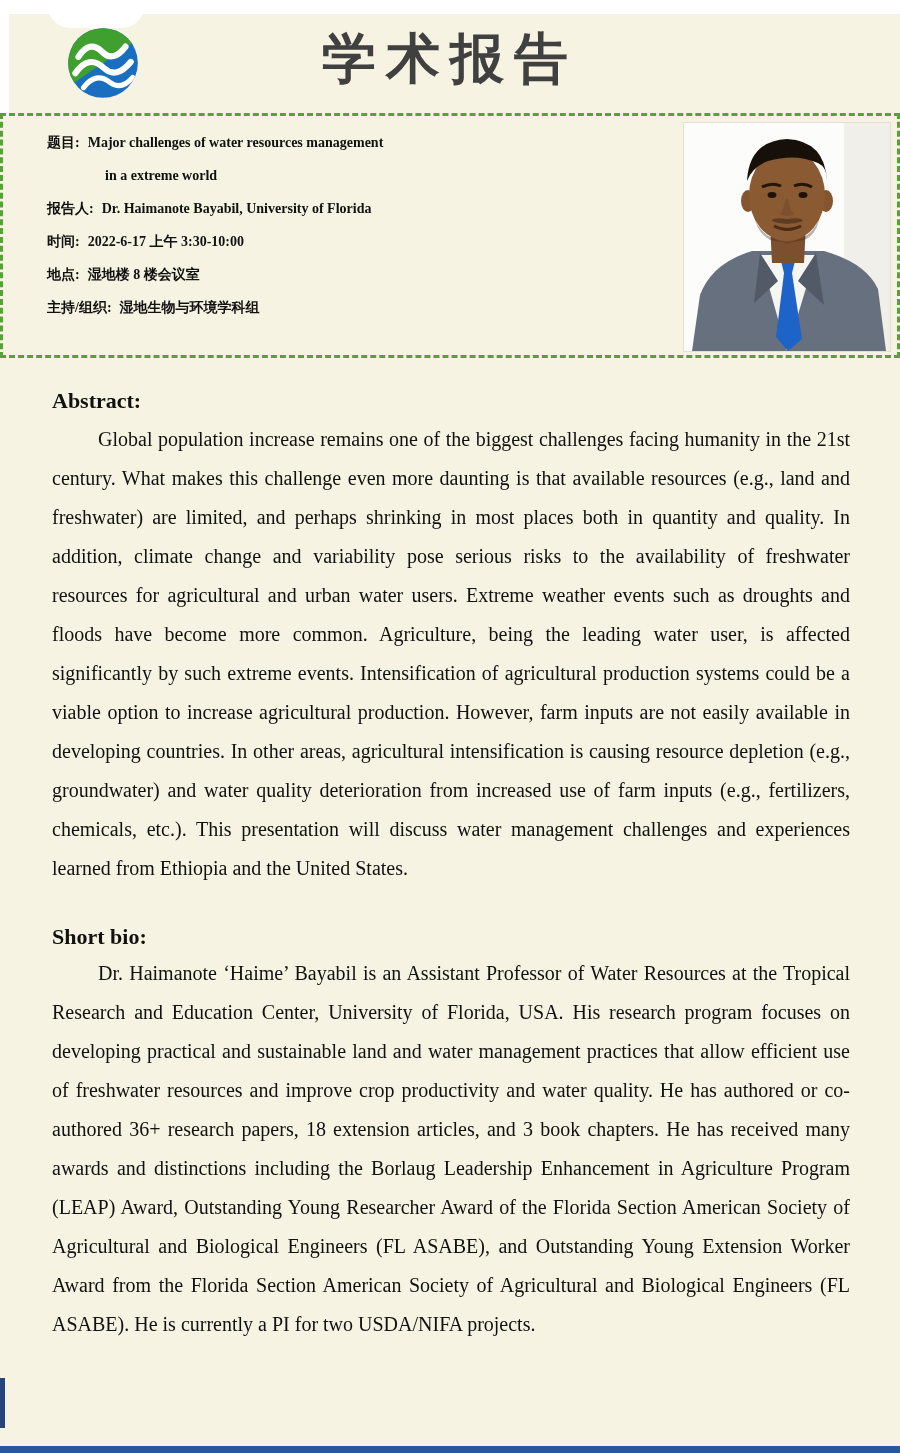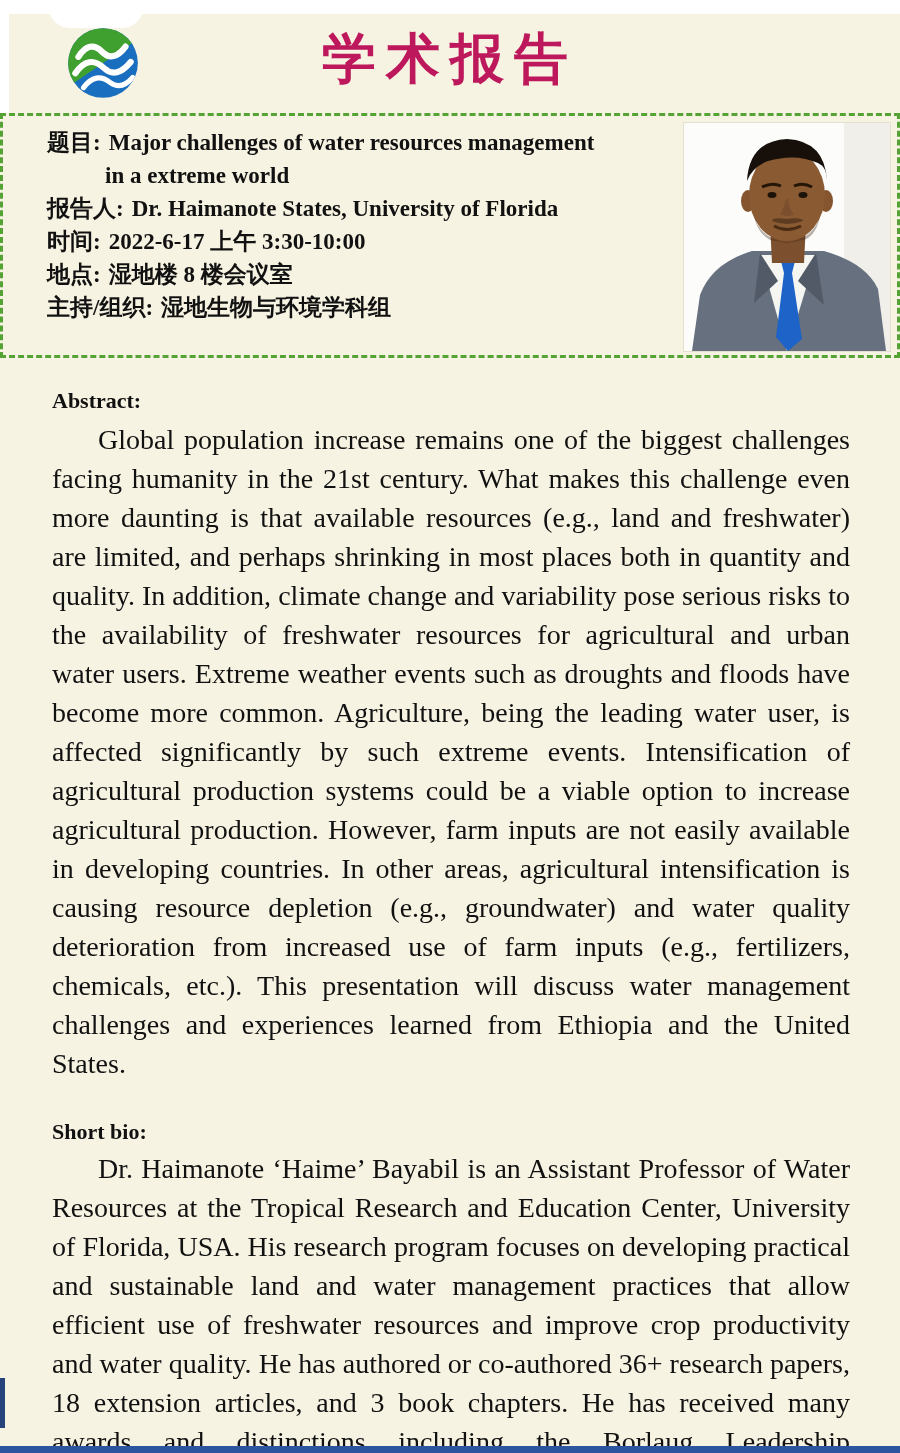--- a/index.html
+++ b/index.html
@@ -20,35 +20,35 @@
   .left-white{position:absolute;top:0;left:0;width:9px;height:113px;background:#ffffff;}
   .top-bump{position:absolute;top:0;left:48px;width:96px;height:28px;background:#ffffff;border-radius:0 0 22px 22px;}
 
   
   .header{position:relative;height:113px;}
   .logo{position:absolute;left:62px;top:22px;width:82px;height:82px;}
   .poster-title{
     margin:0;text-align:center;
     padding-top:28px;
     font-size:54px;line-height:60px;font-weight:800;
-    letter-spacing:10px;color:#be185d;
+    letter-spacing:10px;color:#404040;
     font-family:"Liberation Sans","DejaVu Sans",sans-serif;
   }
 
   
   .info-box{
     position:relative;
     margin:0;
     border:3px dashed #55a334;
     height:239px;
     background:#f7f3e2;
   }
   .info-lines{
     padding:10px 0 0 44px;
-    font-size:23px;font-weight:700;
+    font-size:14px;font-weight:700;
   }
   .info-row{margin:0;line-height:33px;white-space:nowrap;}
   .info-row .lbl{margin-right:8px;}
   .info-row.indent{padding-left:58px;}
 
   
   .photo{
     position:absolute;top:7px;right:7px;
     width:206px;height:228px;
     background:#fdfdfc;
@@ -56,21 +56,21 @@
   }
   .photo svg{display:block;}
 
   
   .body-copy{padding:28px 50px 0 52px;}
   .sec-heading{
     margin:0;font-size:22px;font-weight:700;line-height:30px;
   }
   .para{
     margin:4px 0 0 0;
-    font-size:28px;line-height:39px;
+    font-size:20px;line-height:39px;
     text-align:justify;
     text-indent:46px;
   }
   .para.bio{margin-top:2px;}
   .gap{height:34px;}
 
   
   .left-accent{position:absolute;left:0;top:1378px;width:5px;height:50px;background:#27437c;}
   .bottom-accent{position:absolute;left:0;bottom:0;width:900px;height:7px;background:#2c55a0;}
 </style>
@@ -100,21 +100,21 @@
         </g>
       </svg>
     </div>
     <h1 class="poster-title">学术报告</h1>
   </div>
 
   <div class="info-box">
     <div class="info-lines">
       <p class="info-row"><span class="lbl">题目:</span><span>Major challenges of water resources management</span></p>
       <p class="info-row indent"><span>in a extreme world</span></p>
-      <p class="info-row"><span class="lbl">报告人:</span><span>Dr. Haimanote States, University of Florida</span></p>
+      <p class="info-row"><span class="lbl">报告人:</span><span>Dr. Haimanote Bayabil, University of Florida</span></p>
       <p class="info-row"><span class="lbl">时间:</span><span>2022-6-17 上午 3:30-10:00</span></p>
       <p class="info-row"><span class="lbl">地点:</span><span>湿地楼 8 楼会议室</span></p>
       <p class="info-row"><span class="lbl">主持/组织:</span><span>湿地生物与环境学科组</span></p>
     </div>
 
     <div class="photo">
       <svg width="206" height="228" viewBox="0 0 206 228">
         <rect width="206" height="228" fill="#fcfcfa"></rect>
         <rect x="160" y="0" width="46" height="228" fill="#f1efe9"></rect>
 

